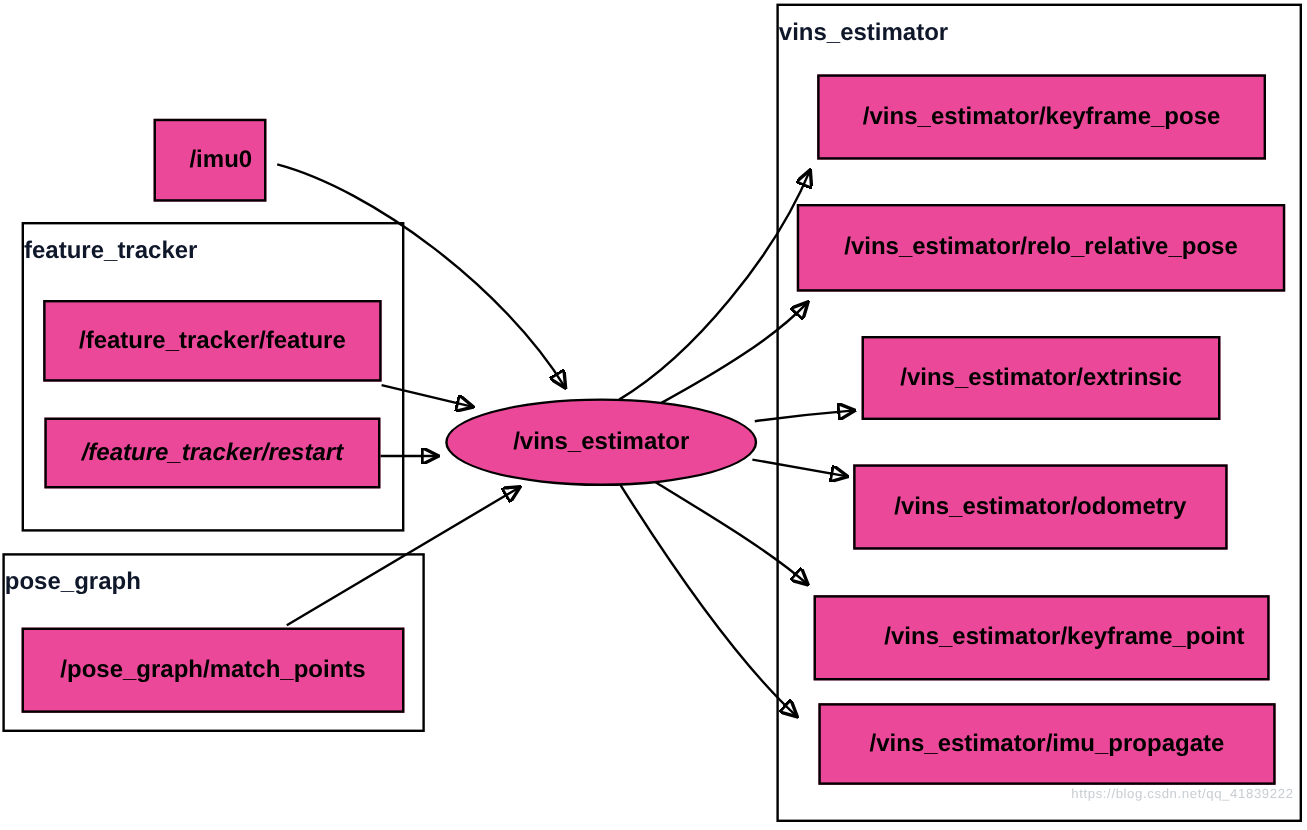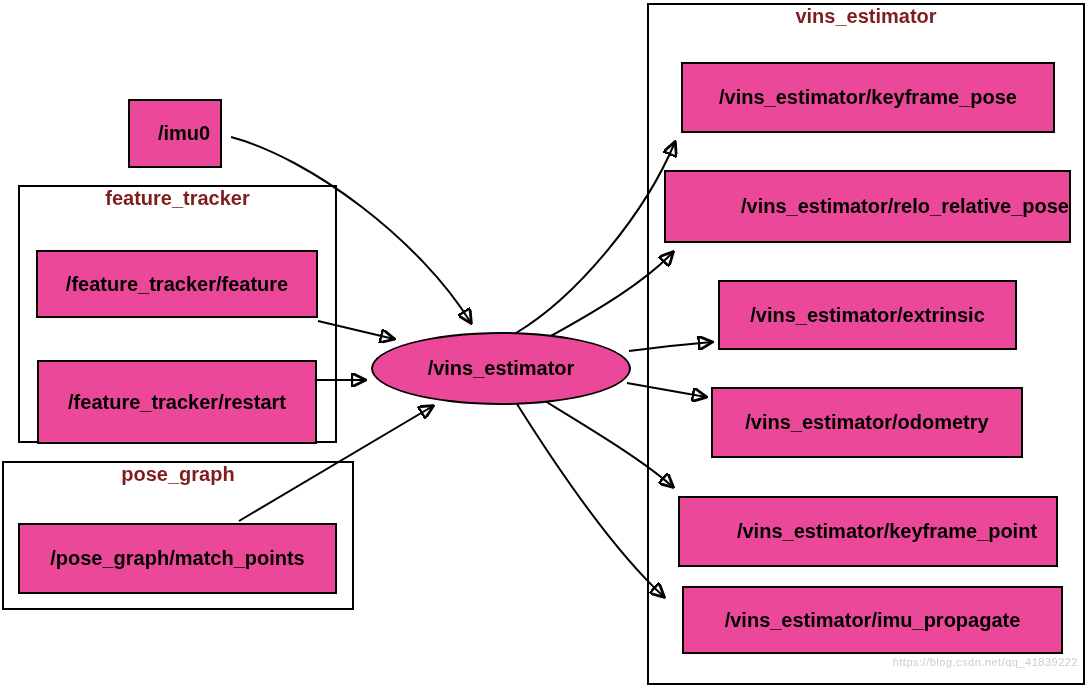--- a/index.html
+++ b/index.html
@@ -13,25 +13,24 @@
   }
   .canvas * { box-sizing: border-box; }
   .group {
     position: absolute;
     border: 2px solid #000;
     background: #ffffff;
     z-index: 1;
   }
   .group-title {
     width: 100%;
-    text-align: center;
-    padding-top: 0;
+    padding-top: 11px;
     font-size: 20px;
     font-weight: 700;
-    color: #7f1d1d;
+    color: #0f172a;
   }
   .edges {
     position: absolute;
     left: 0; top: 0;
     z-index: 2;
   }
   .edges path { stroke: #000; stroke-width: 2; fill: none; }
   .node {
     position: absolute;
     display: flex;
@@ -92,37 +91,37 @@
   </svg>
 
   <div class="node" style="left:128px; top:99px; width:94px; height:69px;padding-left:18px;">
     <span>/imu0</span>
   </div>
 
   <div class="node" style="left:36px; top:250px; width:282px; height:68px;">
     <span>/feature_tracker/feature</span>
   </div>
 
-  <div class="node" style="left:37px; top:360px; width:280px; height:84px;">
+  <div class="node" style="left:37px; top:348px; width:280px; height:59px;font-style:italic;">
     <span>/feature_tracker/restart</span>
   </div>
 
   <div class="node" style="left:18px; top:523px; width:319px; height:71px;text-align:center;">
     <span>/pose_graph/match_points</span>
   </div>
 
   <div class="node ellipse" style="left:371px; top:332px; width:260px; height:73px;">
     <span>/vins_estimator</span>
   </div>
 
   <div class="node" style="left:681px; top:62px; width:374px; height:71px;">
     <span>/vins_estimator/keyframe_pose</span>
   </div>
 
-  <div class="node" style="left:664px; top:170px; width:407px; height:73px;justify-content:flex-end;">
+  <div class="node" style="left:664px; top:170px; width:407px; height:73px;">
     <span>/vins_estimator/relo_relative_pose</span>
   </div>
 
   <div class="node" style="left:718px; top:280px; width:299px; height:70px;">
     <span>/vins_estimator/extrinsic</span>
   </div>
 
   <div class="node" style="left:711px; top:387px; width:312px; height:71px;">
     <span>/vins_estimator/odometry</span>
   </div>

